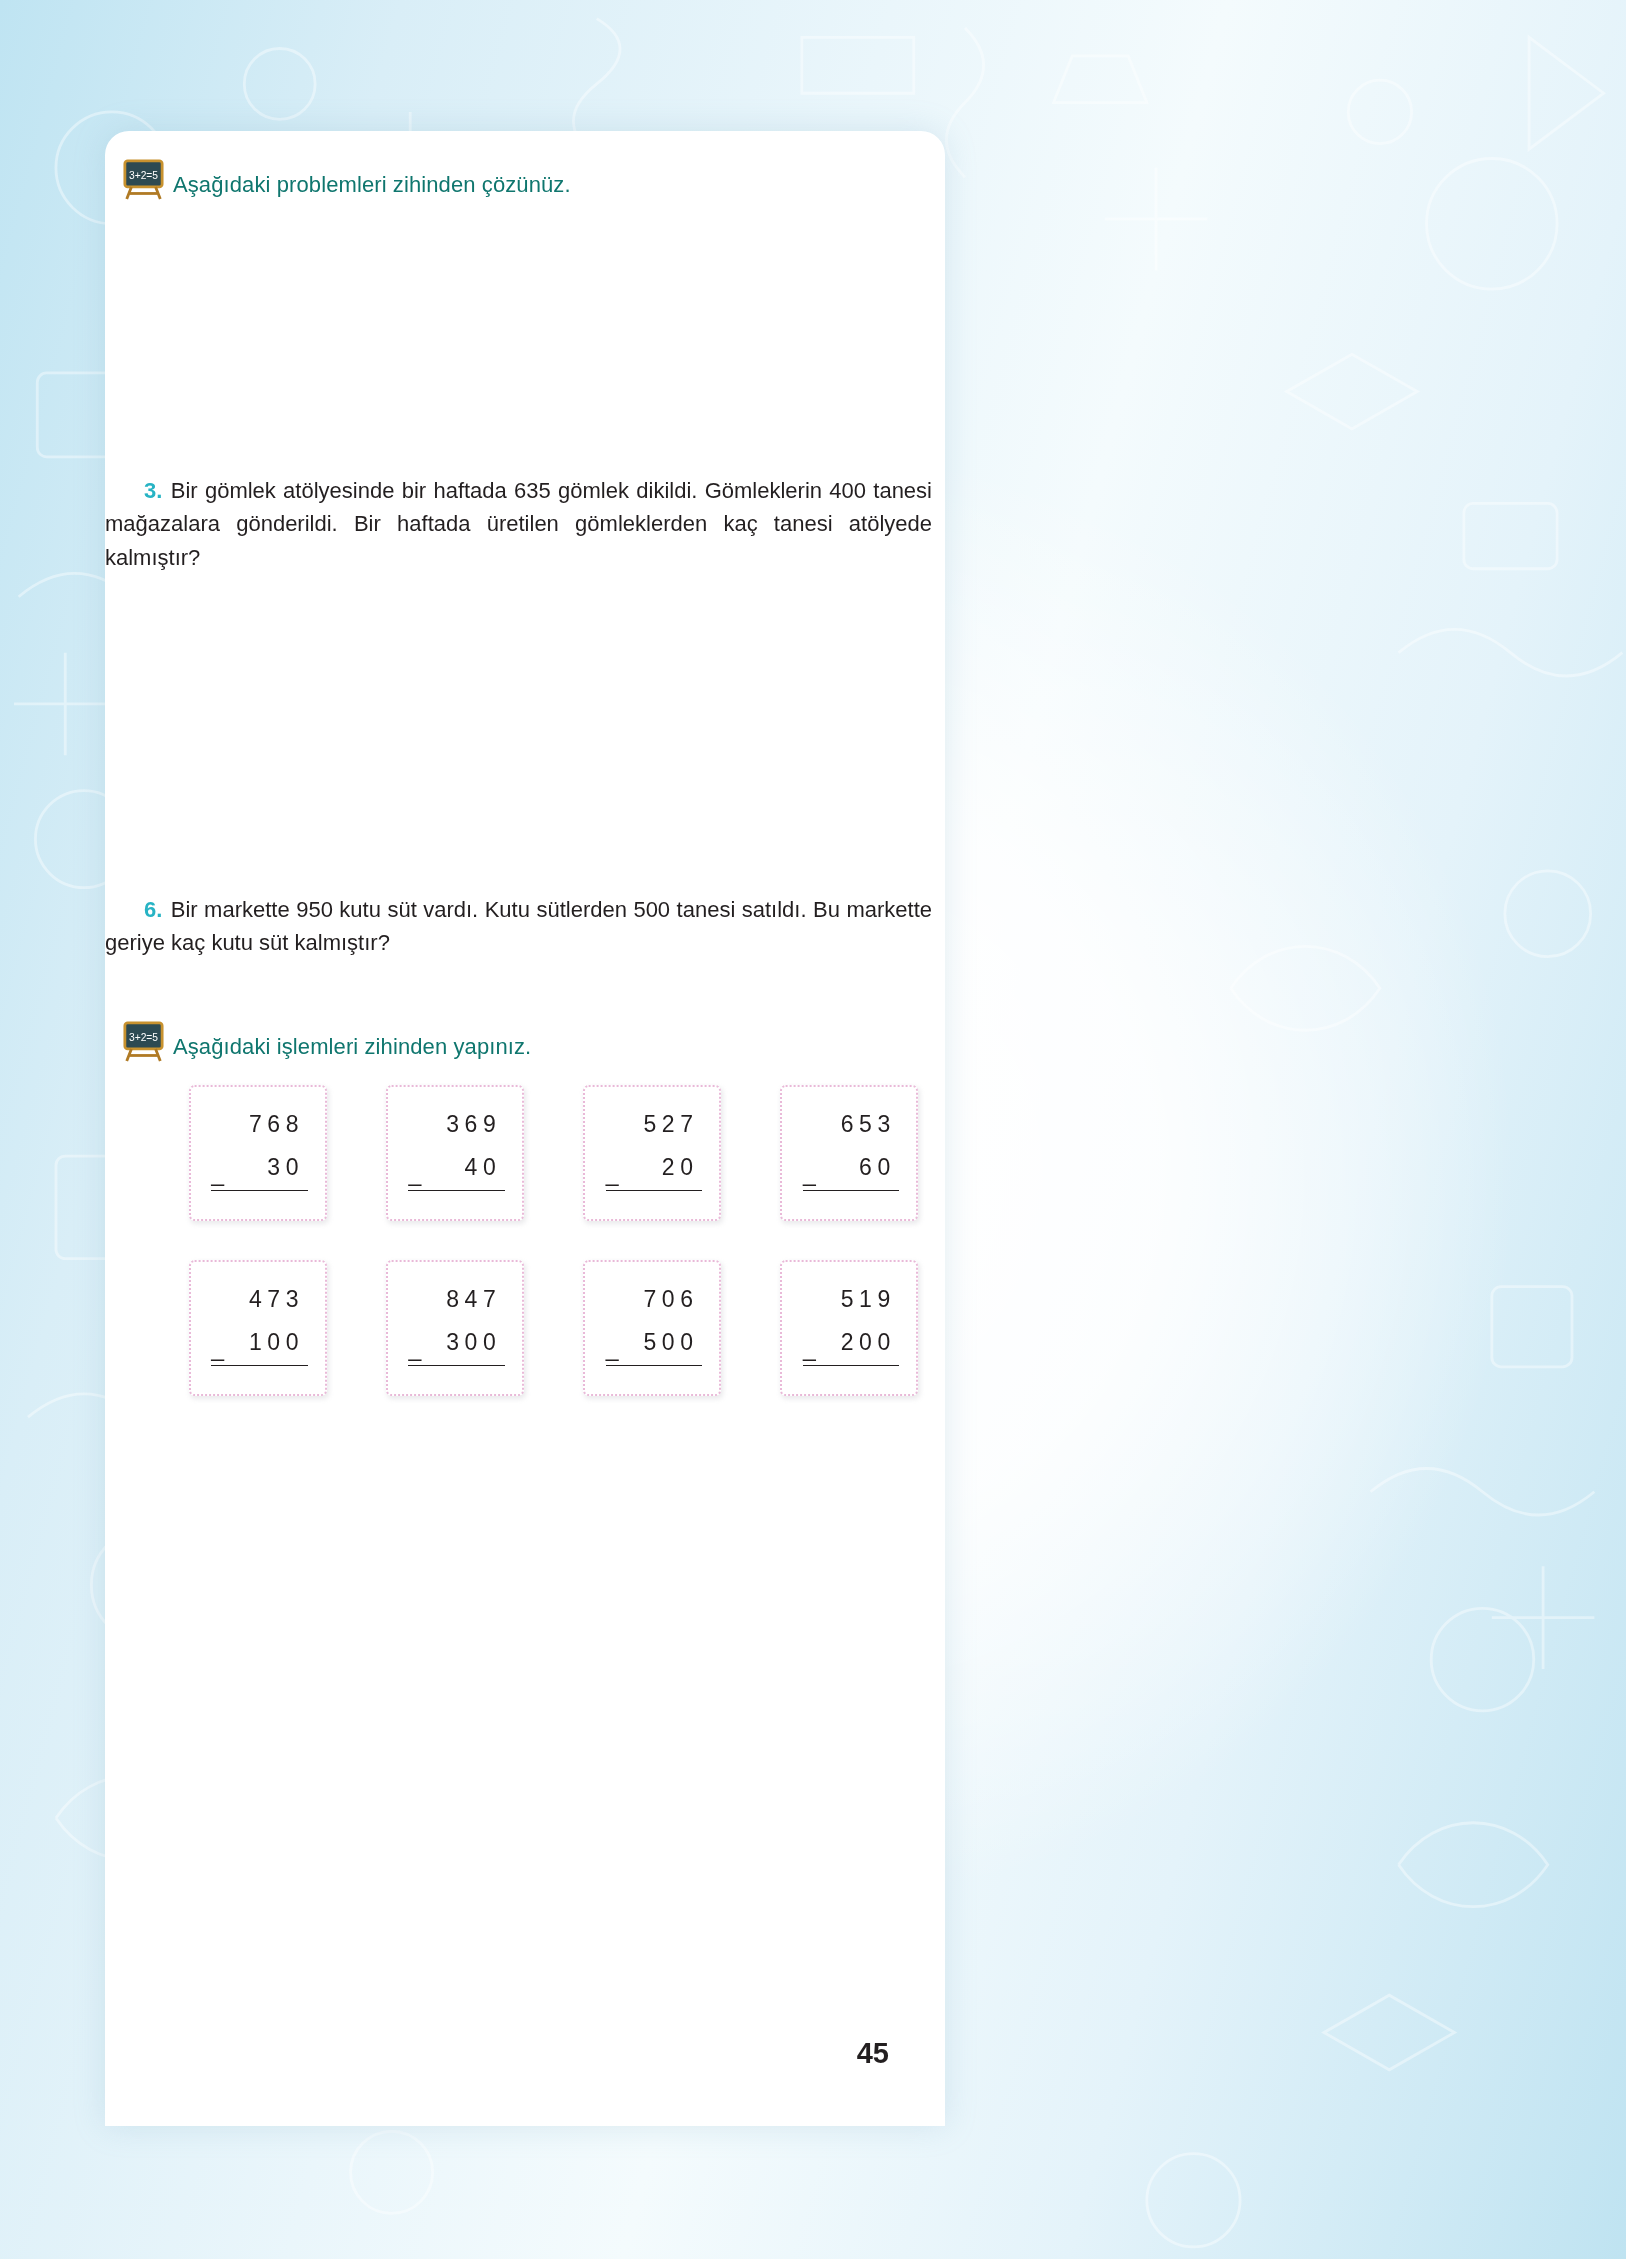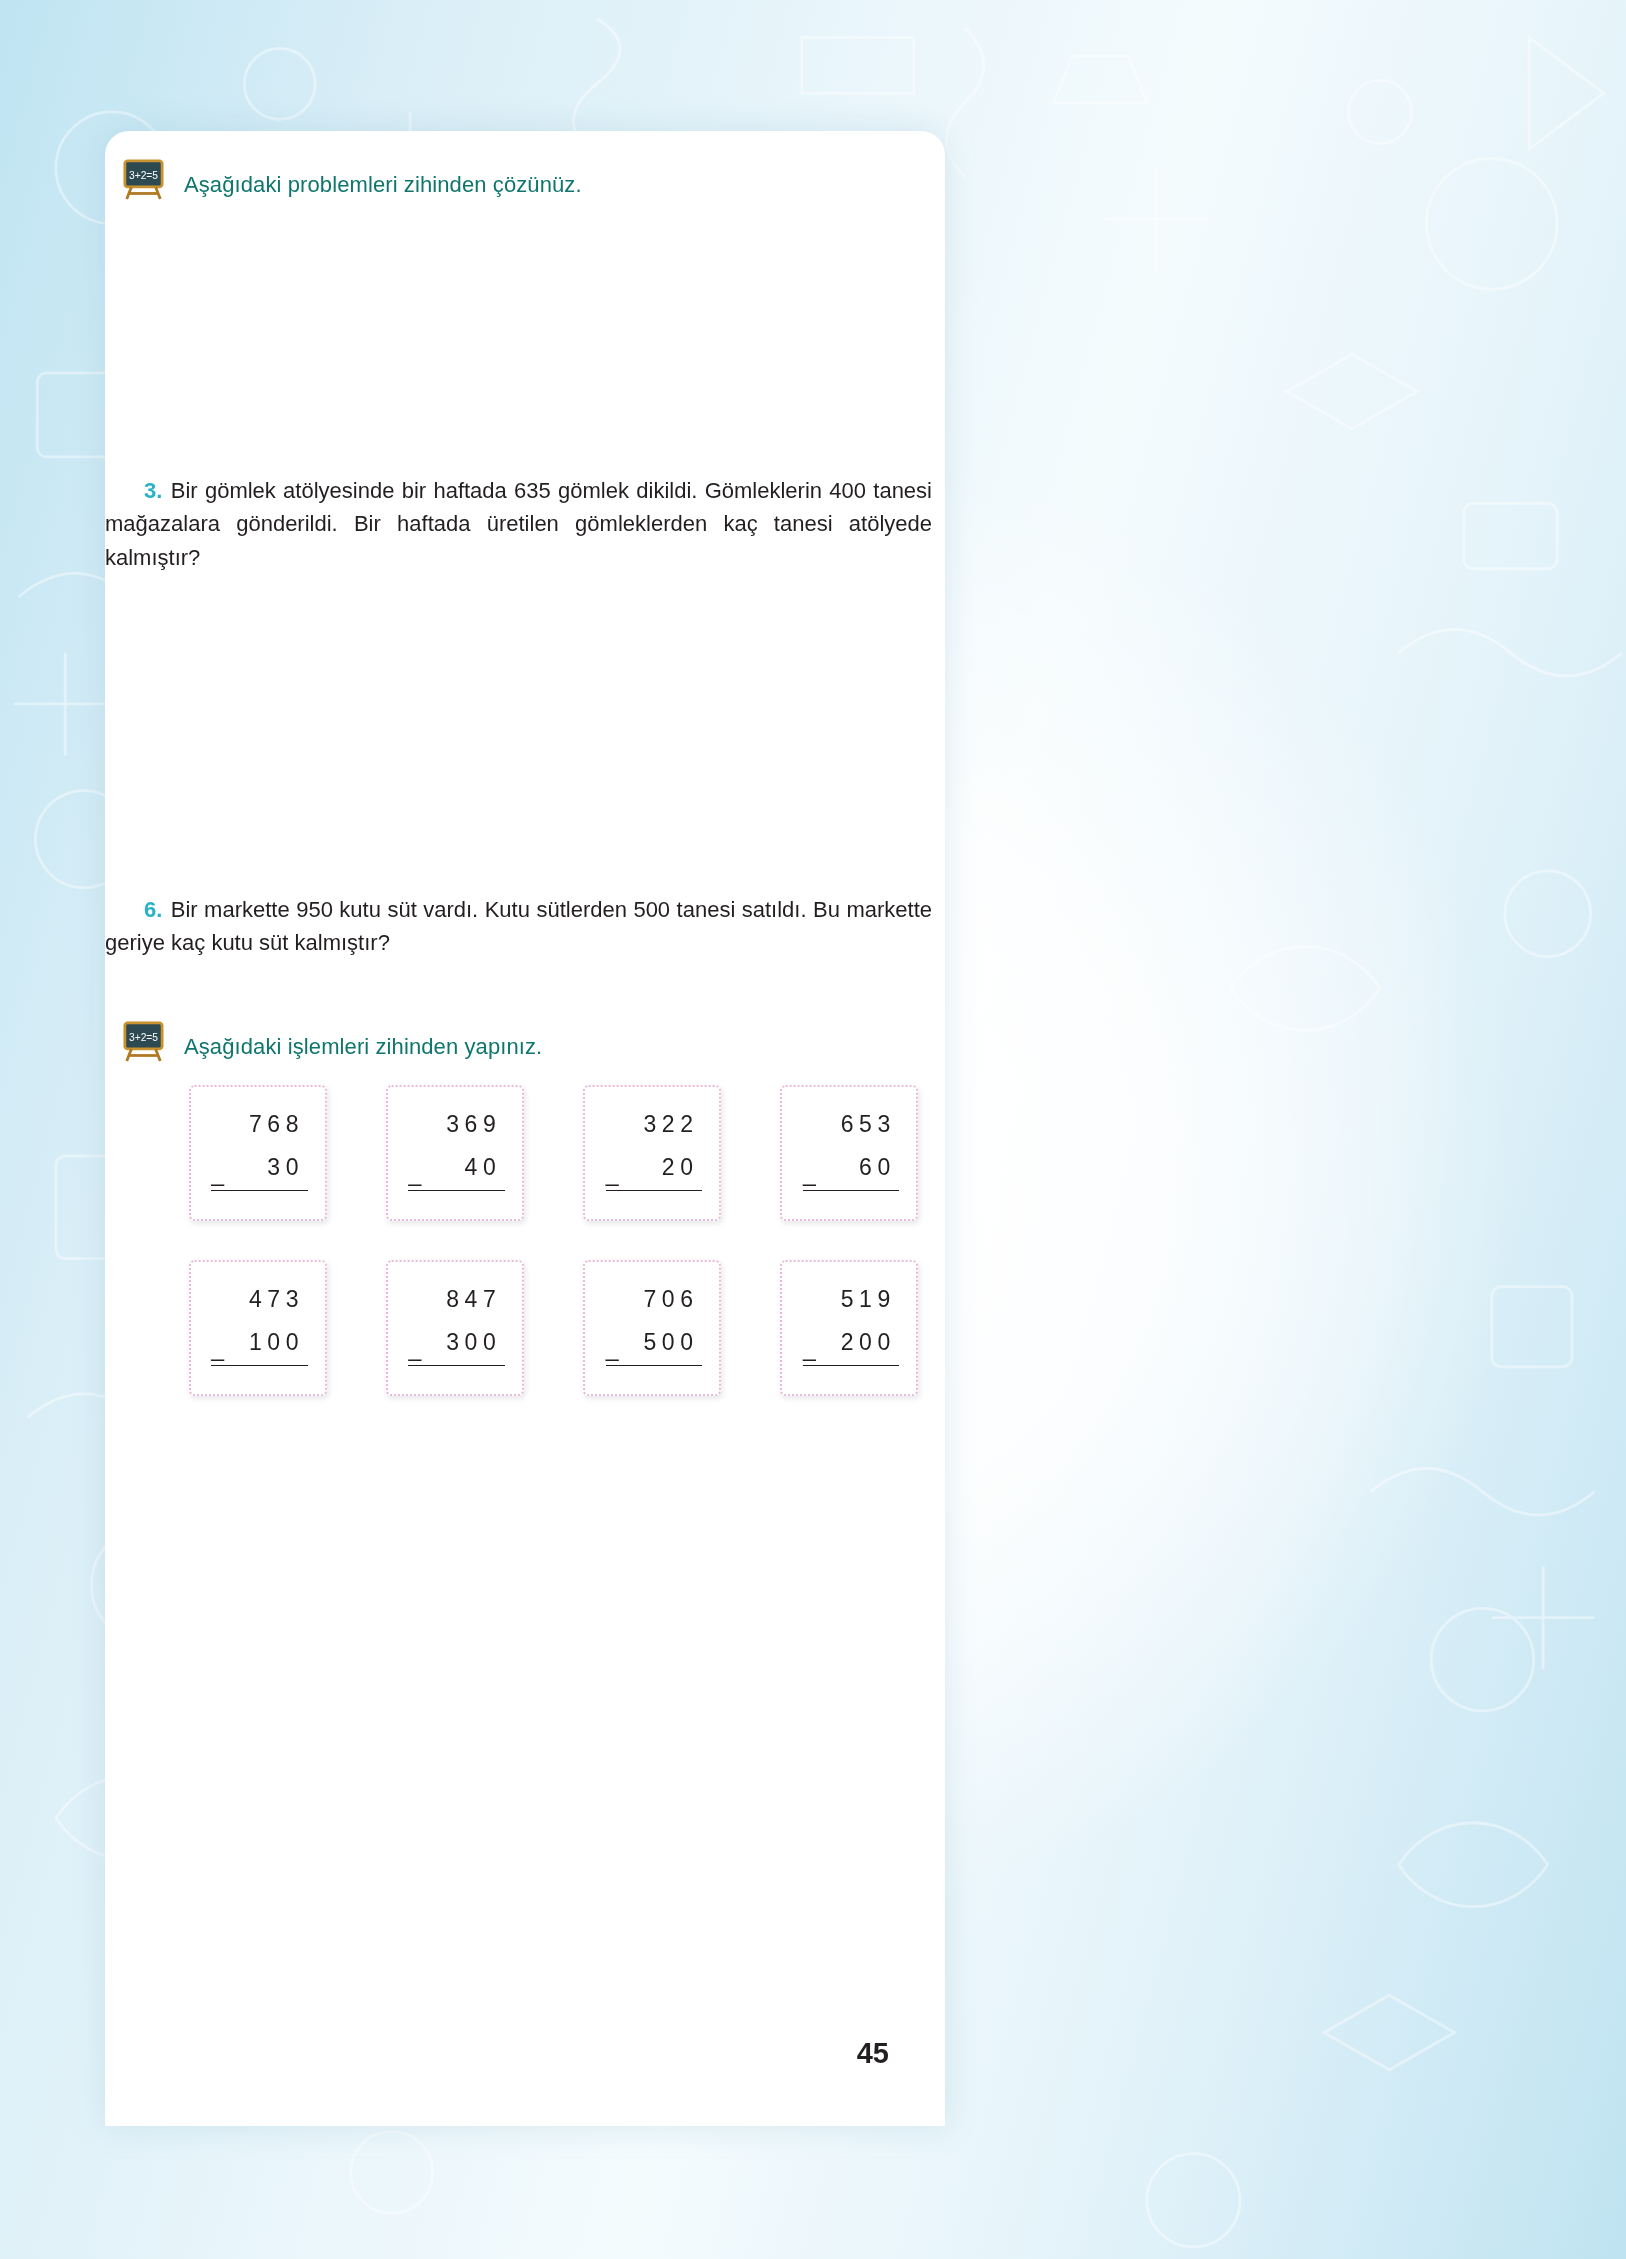--- a/index.html
+++ b/index.html
@@ -55,21 +55,21 @@
     vertical-align: -13px;
     position: relative;
   }
   .board-icon svg { display: block; }
 
   
   .instruction {
     position: absolute;
     display: flex;
     align-items: flex-end;
-    gap: 19px;
+    gap: 8px;
   }
   .instruction .itext {
     font-size: 22px;
     color: #0f766e;
     letter-spacing: 0.1px;
     line-height: 1;
     padding-bottom: 3.7px;
     text-align: center;
   }
 
@@ -258,21 +258,21 @@
         <div class="opbox">
           <span class="op-top">369</span>
           <span class="op-sign">_</span>
           <span class="op-bottom">40</span>
           <span class="op-rule"></span>
         </div>
       </div>
 
       <div class="opcell">
         <div class="opbox">
-          <span class="op-top">322</span>
+          <span class="op-top">527</span>
           <span class="op-sign">_</span>
           <span class="op-bottom">20</span>
           <span class="op-rule"></span>
         </div>
       </div>
 
       <div class="opcell">
         <div class="opbox">
           <span class="op-top">653</span>
           <span class="op-sign">_</span>

